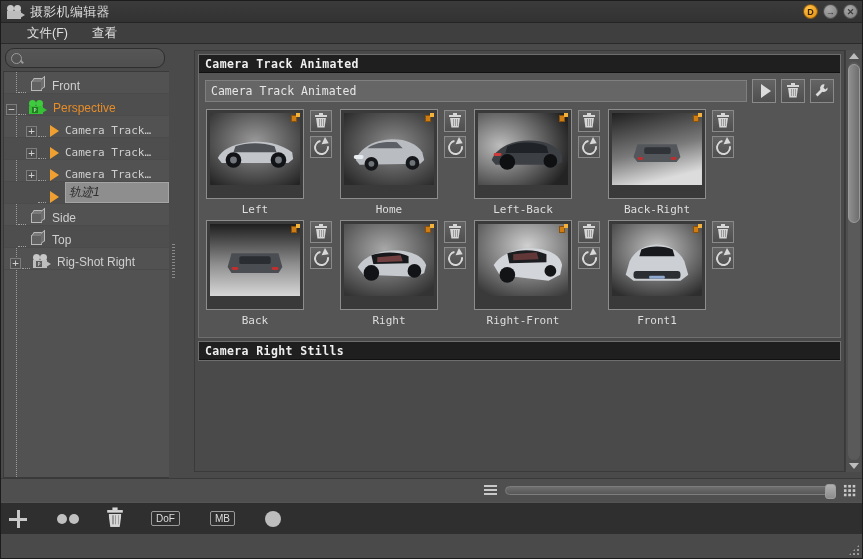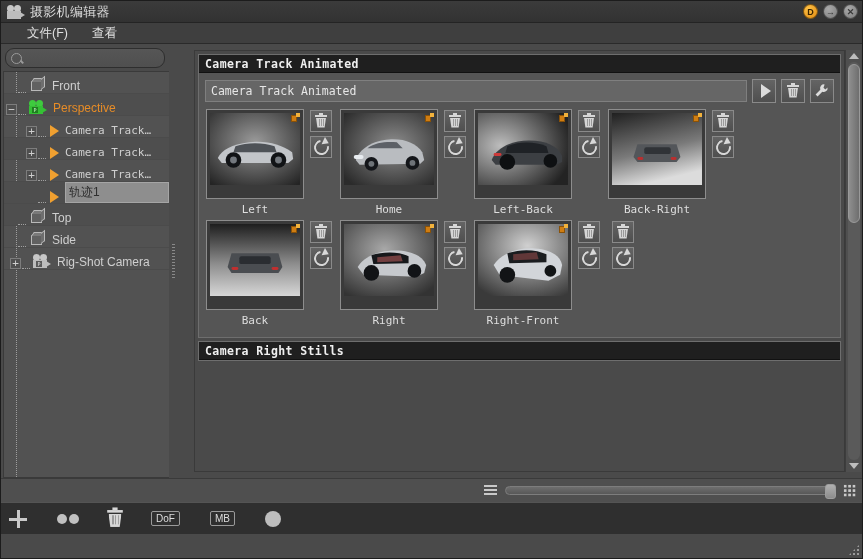--- a/index.html
+++ b/index.html
@@ -292,60 +292,60 @@
           <span class="tlabel mono">Camera Track…</span>
         </div>
 
         <div class="trow" style="padding-left:22px;">
           <span class="expander">+</span>
           <span class="dots"></span>
           <span class="tri"></span>
           <span class="tlabel mono">Camera Track…</span>
         </div>
 
-        <div class="trow alt" style="padding-left:22px;">
+        <div class="trow alt" style="padding-left:22px;font-style:italic;">
           <span class="exp-ph"></span>
           <span class="dots"></span>
           <span class="tri"></span>
           <span class="tlabel selbox" style="flex:1;">轨迹1</span>
+        </div>
+
+        <div class="trow">
+          <span class="exp-ph"></span>
+          <span class="dots"></span>
+          <span class="cube">
+              <i class="f"></i>
+              <i class="t"></i>
+              <i class="s"></i>
+            </span>
+          <span class="tlabel">Side</span>
         </div>
 
         <div class="trow alt">
           <span class="exp-ph"></span>
           <span class="dots"></span>
           <span class="cube">
               <i class="f"></i>
               <i class="t"></i>
               <i class="s"></i>
             </span>
           <span class="tlabel">Top</span>
-        </div>
-
-        <div class="trow">
-          <span class="exp-ph"></span>
-          <span class="dots"></span>
-          <span class="cube">
-              <i class="f"></i>
-              <i class="t"></i>
-              <i class="s"></i>
-            </span>
-          <span class="tlabel">Side</span>
         </div>
 
         <div class="trow" style="padding-left:6px;">
           <span class="expander">+</span>
           <span class="dots"></span>
           <span class="camicon cam-grey">
             <span class="reel1"></span>
               <span class="reel2"></span>
               <span class="bodyb"></span>
             <span class="lens"></span>
               <span class="pm">P</span>
           </span>
-          <span class="tlabel">Rig-Shot Camera</span>
+          <span class="tlabel">Rig-Shot Right</span>
         </div>
       </div>
     </div>
 
     <div class="splitter">
       <span class="grip"></span>
     </div>
 
     <div class="rightpane">
       <div class="scrollarea">
@@ -673,20 +673,44 @@
                   <span class="iconbtn sm">
                     <span class="refresh">
                         <span class="ring"></span>
                         <span class="arw"></span>
                       </span>
                   </span>
                 </div>
               </div>
 
               <div class="shotcell">
+                <div class="shot">
+                  <div class="thumb">
+                    <span class="pin">
+                        <b></b>
+                        <i></i>
+                      </span>
+                    <div class="thumbinner">
+                      <svg class="car" viewBox="0 0 92 74" preserveAspectRatio="none">
+                        <defs>
+                            <radialGradient id="bg8" cx="50%" cy="35%" r="75%">
+                          <stop offset="0%" stop-color="#c4c4c4"></stop>
+                              <stop offset="100%" stop-color="#2e2e2e"></stop>
+                        </radialGradient>
+                          </defs>
+                        <rect width="92" height="74" fill="url(#bg8)"></rect>
+                        <path d="M18 38 C24 26 36 21 46 21 C56 21 68 26 74 38 L78 52 L70 58 L22 58 L14 52 Z" fill="#ccd0d4"></path>
+                        <path d="M30 26 C38 22 54 22 62 26 L64 33 L28 33 Z" fill="#17191c"></path>
+                        <rect x="22" y="48" width="48" height="8" rx="3" fill="#2b2e32"></rect>
+                        <rect x="38" y="53" width="16" height="3" rx="1" fill="#8fa8cf"></rect>
+                      </svg>
+                    </div>
+                  </div>
+                  <div class="shotlabel">Front1</div>
+                </div>
                 <div class="sidebtns">
                   <span class="iconbtn sm">
                     <span class="trash">
                         <span class="hdl"></span>
                         <span class="lid"></span>
                         <span class="can"></span>
                       </span>
                   </span>
                   <span class="iconbtn sm">
                     <span class="refresh">

